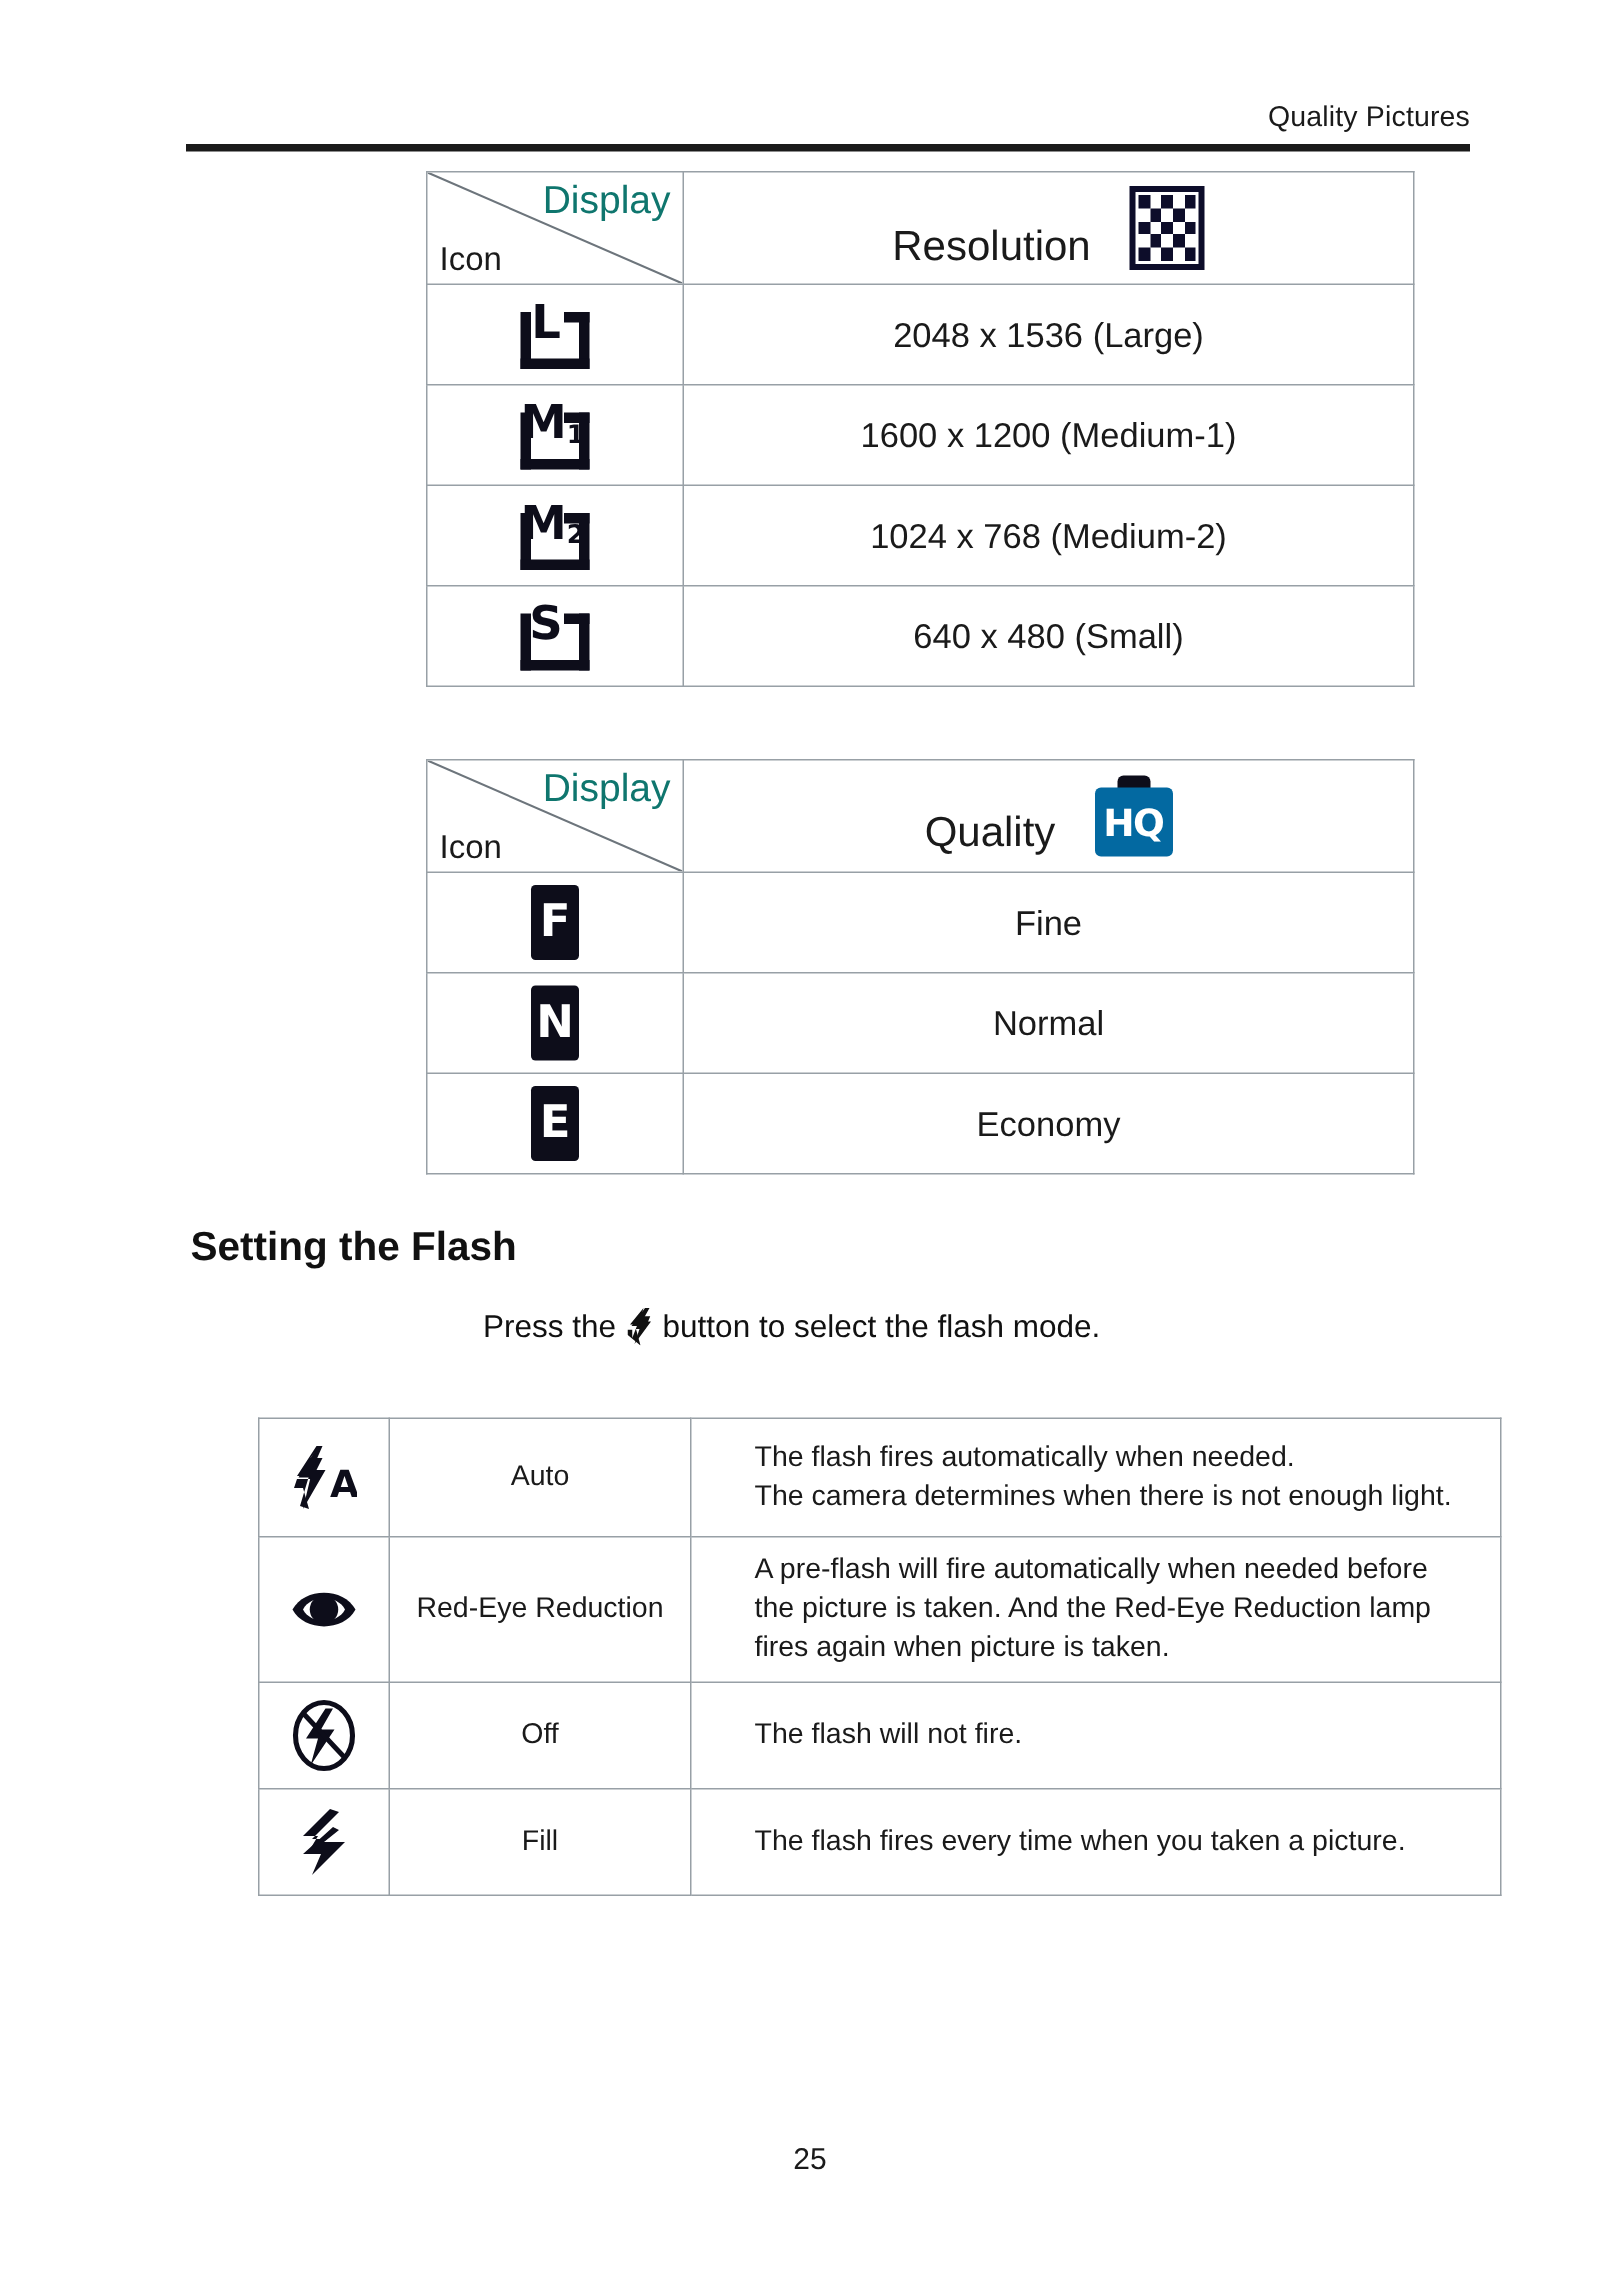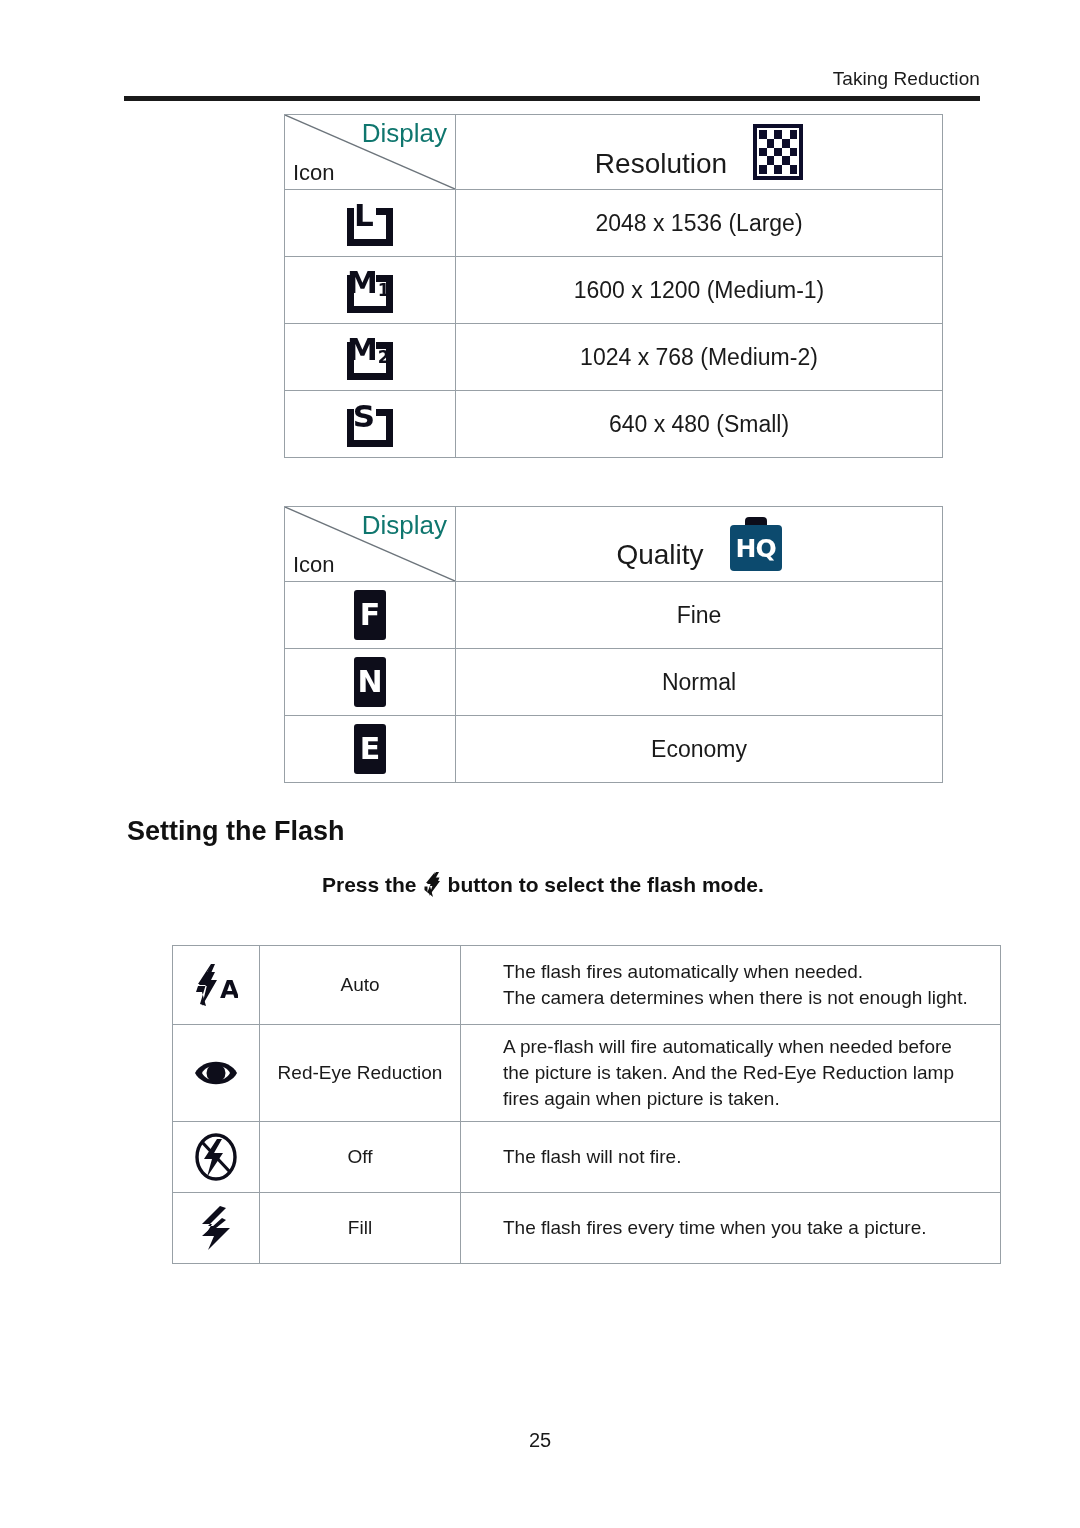--- a/index.html
+++ b/index.html
@@ -185,21 +185,21 @@
     position: absolute;
     left: 15px; top: 0;
     width: 22px; height: 9px;
     background: #0d0d1a;
     border-radius: 4px 4px 0 0;
   }
   .hq-icon .hq-body {
     position: absolute;
     left: 0; top: 8px;
     width: 52px; height: 46px;
-    background: #0c4a6e;
+    background: #0369a1;
     border-radius: 4px;
     display: flex;
     align-items: center;
     justify-content: center;
   }
   .hq-icon .hq-text {
     color: #ffffff;
     font-family: "DejaVu Sans", sans-serif;
     font-weight: bold;
     font-size: 25px;
@@ -230,21 +230,21 @@
     top: 816px;
     font-size: 27px;
     font-weight: bold;
     color: #111111;
   }
   .section-subtitle {
     position: absolute;
     left: 322px;
     top: 872px;
     font-size: 21px;
-    font-weight: bold;
+    font-weight: normal;
     color: #111111;
     display: flex;
     align-items: center;
     gap: 7px;
   }
 
   
   .flash-table {
     position: absolute;
     left: 172px;
@@ -285,21 +285,21 @@
     width: 1080px;
     text-align: center;
     font-size: 20px;
     color: #1a1a1a;
   }
 </style>
 </head>
 <body>
 
 <div class="page-header">
-  <span class="header-text">Taking Reduction</span>
+  <span class="header-text">Quality Pictures</span>
 </div>
 <div class="header-rule"></div>
 
 <table class="spec-table" id="resolution-table" style="left:284px; top:114px; width:656px;">
   <tbody>
       <tr>
     <td class="col-icon corner-cell">
       <svg class="diag" viewBox="0 0 170 74" preserveAspectRatio="none">
         <line x1="0" y1="0" x2="170" y2="74" stroke="#6d757c" stroke-width="1.4"></line>
       </svg>
@@ -502,19 +502,19 @@
     <td class="fc-icon" style="height:70px">
       <svg class="bolt-svg" width="40" height="48" viewBox="0 0 40 48">
         <polygon points="24,2 6,20 16,20 10,30 22,22 12,22 30,4" fill="#0d0d1a"></polygon>
         <polygon points="26,14 6,32 18,32 12,46 34,24 20,24 30,16" fill="#0d0d1a"></polygon>
       </svg>
     </td>
     <td class="fc-name">
       <span class="mode-name">Fill</span>
     </td>
     <td class="fc-desc">
-      <span class="mode-desc-line">The flash fires every time when you take a picture.</span>
+      <span class="mode-desc-line">The flash fires every time when you taken a picture.</span>
     </td>
   </tr>
 </tbody>
   </table>
 
 <div class="page-number">25</div>
 
 </body></html>

